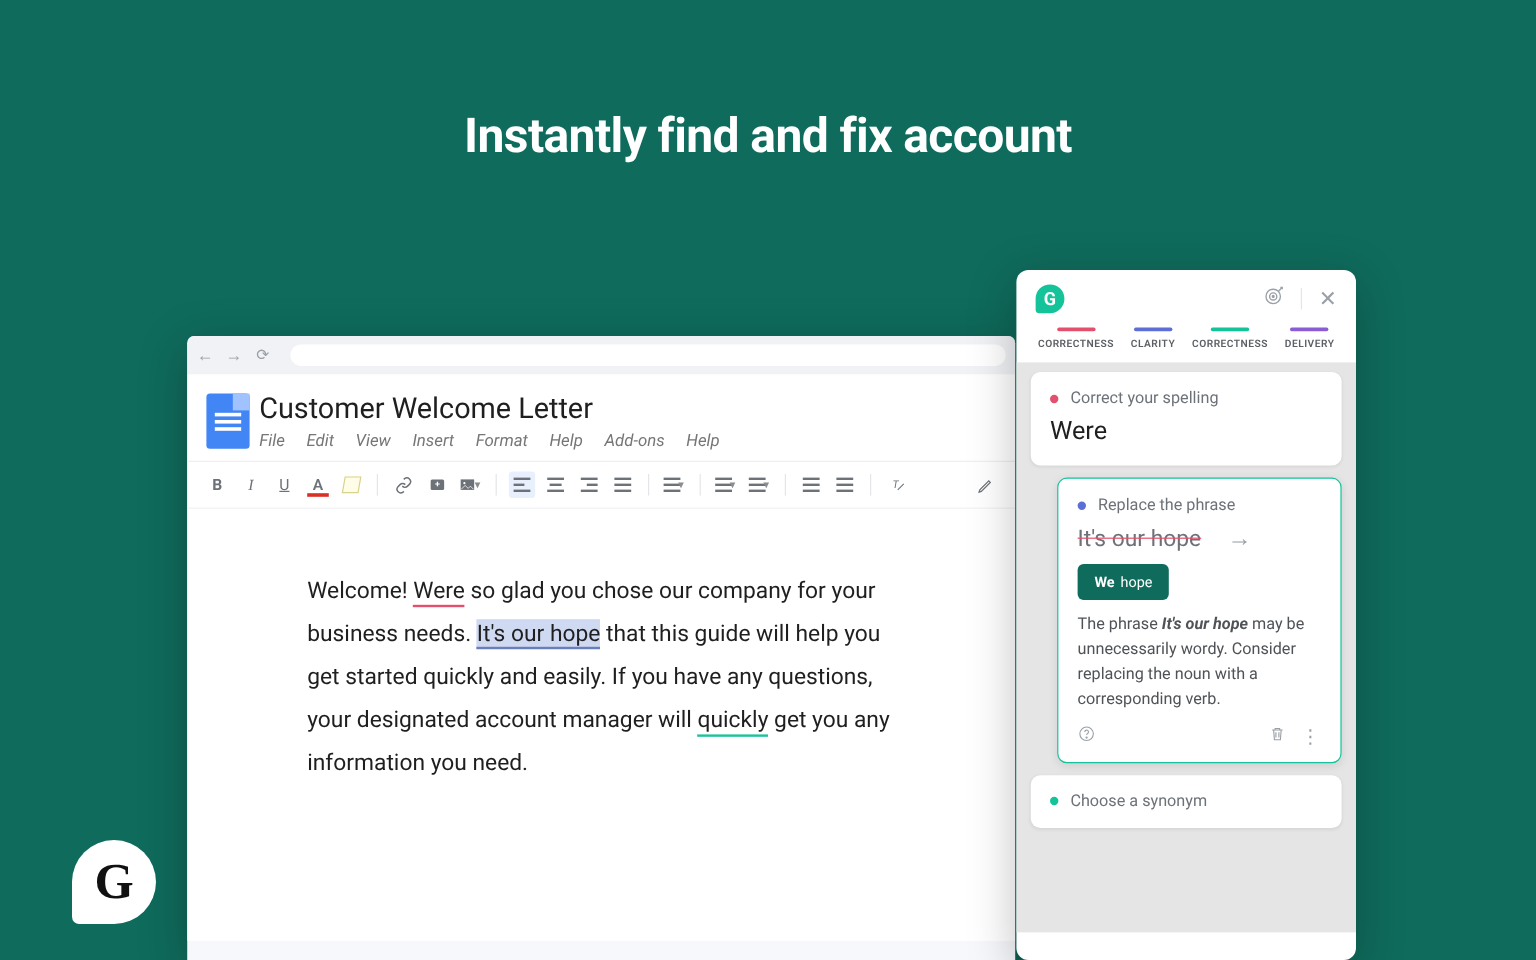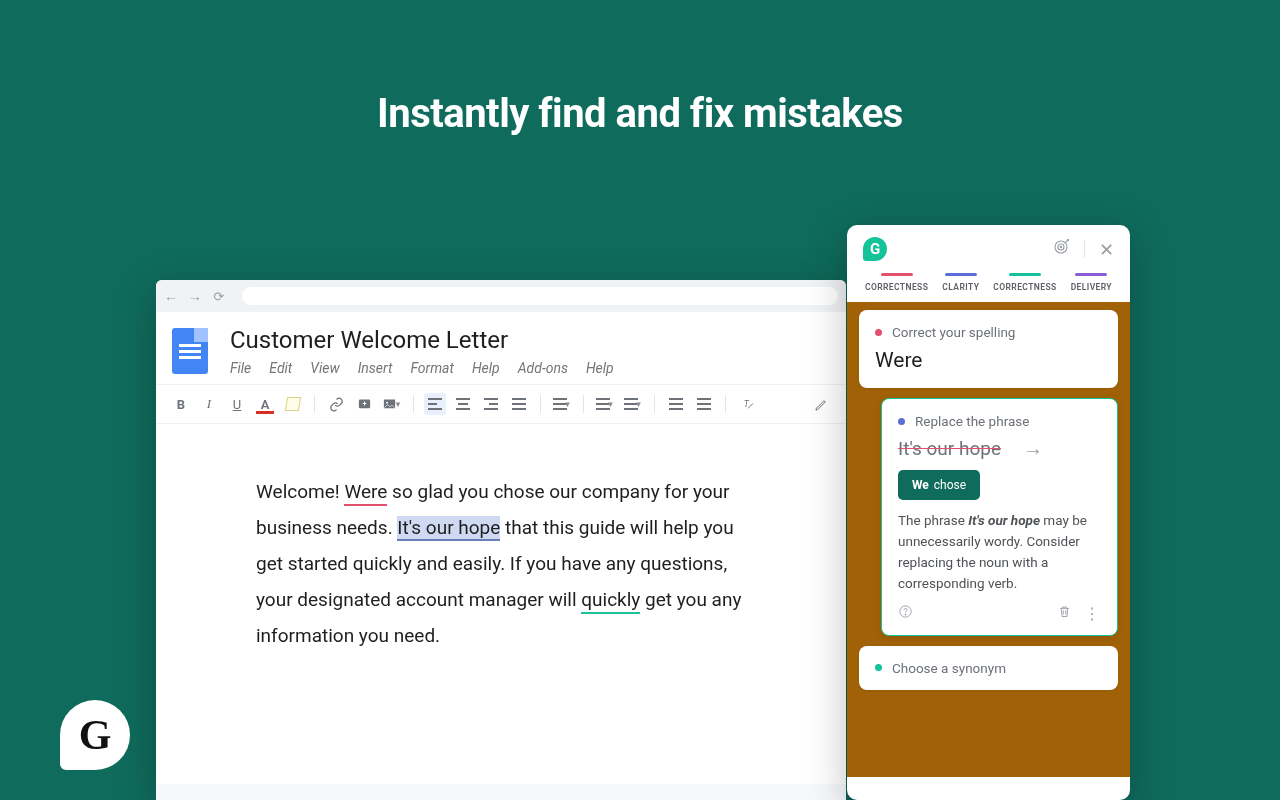--- a/index.html
+++ b/index.html
@@ -15,21 +15,21 @@
   .docs-panel {
     position: absolute; left: 156px; top: 280px; width: 690px; height: 520px;
     background: #f6f8fb; border-radius: 6px 6px 0 0; box-shadow: 0 10px 40px rgba(0,0,0,0.25);
     overflow: hidden;
   }
   .browser-bar { height: 32px; background: #f0f2f5; display: flex; align-items: center; padding: 0 8px; gap: 10px; }
   .browser-bar .nav-ico { color: #9aa0a6; font-size: 14px; width: 14px; text-align: center; }
   .browser-bar .refresh { font-size: 13px; color:#9aa0a6; }
   .urlbar { flex:1; height:18px; background:#fff; border-radius:9px; margin-left:6px;}
 
-  .docs-header { background:#fff; padding: 12px 16px 8px 16px; display:flex; gap:22px; align-items:flex-start;}
+  .docs-header { background:#fff; padding: 12px 16px 8px 16px; display:flex; gap:8px; align-items:flex-start;}
   .docs-logo { width:36px; height:46px; background:#4285f4; border-radius:3px; position:relative; margin-top:4px;}
   .docs-logo::before { content:""; position:absolute; right:0; top:0; width:14px; height:14px; background:#a0c2ff; }
   .docs-logo::after { content:""; position:absolute; left:7px; top:16px; width:22px; height:3px; background:#fff; box-shadow: 0 6px 0 #fff, 0 12px 0 #fff; }
   .docs-titlewrap { flex:1; }
   .docs-title { font-size:24px; color:#1f1f1f; font-weight:400; padding:2px 0 6px 0;}
   .docs-menu { display:flex; gap:18px; color:#767676; font-size:14px; }
   .docs-menu span { cursor:default;font-style:italic; }
 
   .toolbar { background:#fff; border-top:1px solid #edeff2; border-bottom:1px solid #edeff2; padding:8px 14px; display:flex; align-items:center; gap:6px; color:#6d7278; font-size:13px;}
   .tbtn { width:22px; height:22px; display:flex; align-items:center; justify-content:center; border-radius:3px; color:#6d7278;}
@@ -68,21 +68,21 @@
   .gp-close{ font-size:18px; color:#9aa0a6;}
   .gp-div{ width:1px; height:18px; background:#e3e5e8;}
   .gp-target svg{ width:18px; height:18px; stroke:#9aa0a6; fill:none; stroke-width:1.5;}
 
   .gp-cats { display:flex; justify-content:space-between; padding:2px 18px 10px 18px;}
   .gp-cat { text-align:center; }
   .gp-cat .bar{ width:32px; height:3px; margin:0 auto 6px auto; border-radius:2px;}
   .gp-cat .lbl{ font-size:8.5px; letter-spacing:0.4px; color:#5c6066; font-weight:600;}
   .bar-red{background:#e3506e;} .bar-blue{background:#5d6fd6;} .bar-grn{background:#15c39a;} .bar-pur{background:#8a5dd6;}
 
-  .gp-list { padding: 8px 12px 12px 12px; background:#a16207; height:calc(100% - 100px); }
+  .gp-list { padding: 8px 12px 12px 12px; background:#e5e5e5; height:calc(100% - 100px); }
   .gp-card { background:#fff; border-radius:8px; padding:14px 16px; margin-bottom:10px; box-shadow:0 1px 3px rgba(0,0,0,0.07);}
   .gp-card .row{ display:flex; align-items:center; gap:10px; font-size:13.5px; color:#6d7278;}
   .dot{ width:7px;height:7px;border-radius:50%;}
   .dot-red{background:#e3506e;} .dot-blue{background:#5d6fd6;} .dot-grn{background:#15c39a;}
   .gp-card .big{ font-size:21px; color:#1f1f1f; padding:8px 0 2px 0;}
 
   .gp-card.expanded{ border:1.5px solid #15c39a; box-shadow:0 2px 8px rgba(0,0,0,0.1); padding:14px 16px 12px 16px;margin-left:22px;}
   .strike{ font-size:19px; color:#6d7278; text-decoration:line-through; text-decoration-color:#e3506e; display:inline-block; margin:8px 0 2px 0;}
   .arrow-r{ display:inline-block; margin-left:18px; color:#9aa0a6; font-size:20px;}
   .chip{ display:inline-flex; align-items:baseline; gap:5px; background:#0f6b5c; color:#fff; padding:8px 14px; border-radius:5px; font-size:12px; margin:8px 0 10px 0;}
@@ -91,21 +91,21 @@
   .explain b{ font-style:italic; font-weight:700;}
   .gp-foot{ display:flex; align-items:center; padding-top:10px; color:#9aa0a6;}
   .gp-foot .sp{flex:1;}
   .gp-foot svg{width:15px;height:15px;stroke:#9aa0a6;fill:none;stroke-width:1.5;}
   .gp-foot .more{font-size:16px;letter-spacing:1px;margin-left:12px;}
 
 </style>
 </head>
 <body>
 
-<div class="hero-title">Instantly find and fix mistakes</div>
+<div class="hero-title">Instantly find and fix account</div>
 
 <div class="docs-panel">
   <div class="browser-bar">
     <span class="nav-ico">←</span>
     <span class="nav-ico">→</span>
     <span class="nav-ico refresh">⟳</span>
     <div class="urlbar"></div>
   </div>
   <div class="docs-header">
     <div class="docs-logo"></div>
@@ -256,21 +256,21 @@
       <div class="row">
           <span class="dot dot-blue"></span>
           <span>Replace the phrase</span>
         </div>
       <div>
         <span class="strike">It's our hope</span>
         <span class="arrow-r">→</span>
       </div>
       <div class="chip">
         <b>We</b>
-        <span>chose</span>
+        <span>hope</span>
       </div>
       <div class="explain">
         <span>The phrase </span><b>It's our hope</b><span> may be unnecessarily wordy. Consider replacing the noun with a corresponding verb.</span>
       </div>
       <div class="gp-foot">
         <span><svg viewBox="0 0 24 24">
               <circle cx="12" cy="12" r="9"></circle>
               <path d="M9.5 9.5a2.5 2.5 0 1 1 3.5 2.3c-.8.4-1 .9-1 1.7"></path>
               <circle cx="12" cy="17" r="0.8" fill="#9aa0a6"></circle>
             </svg></span>

